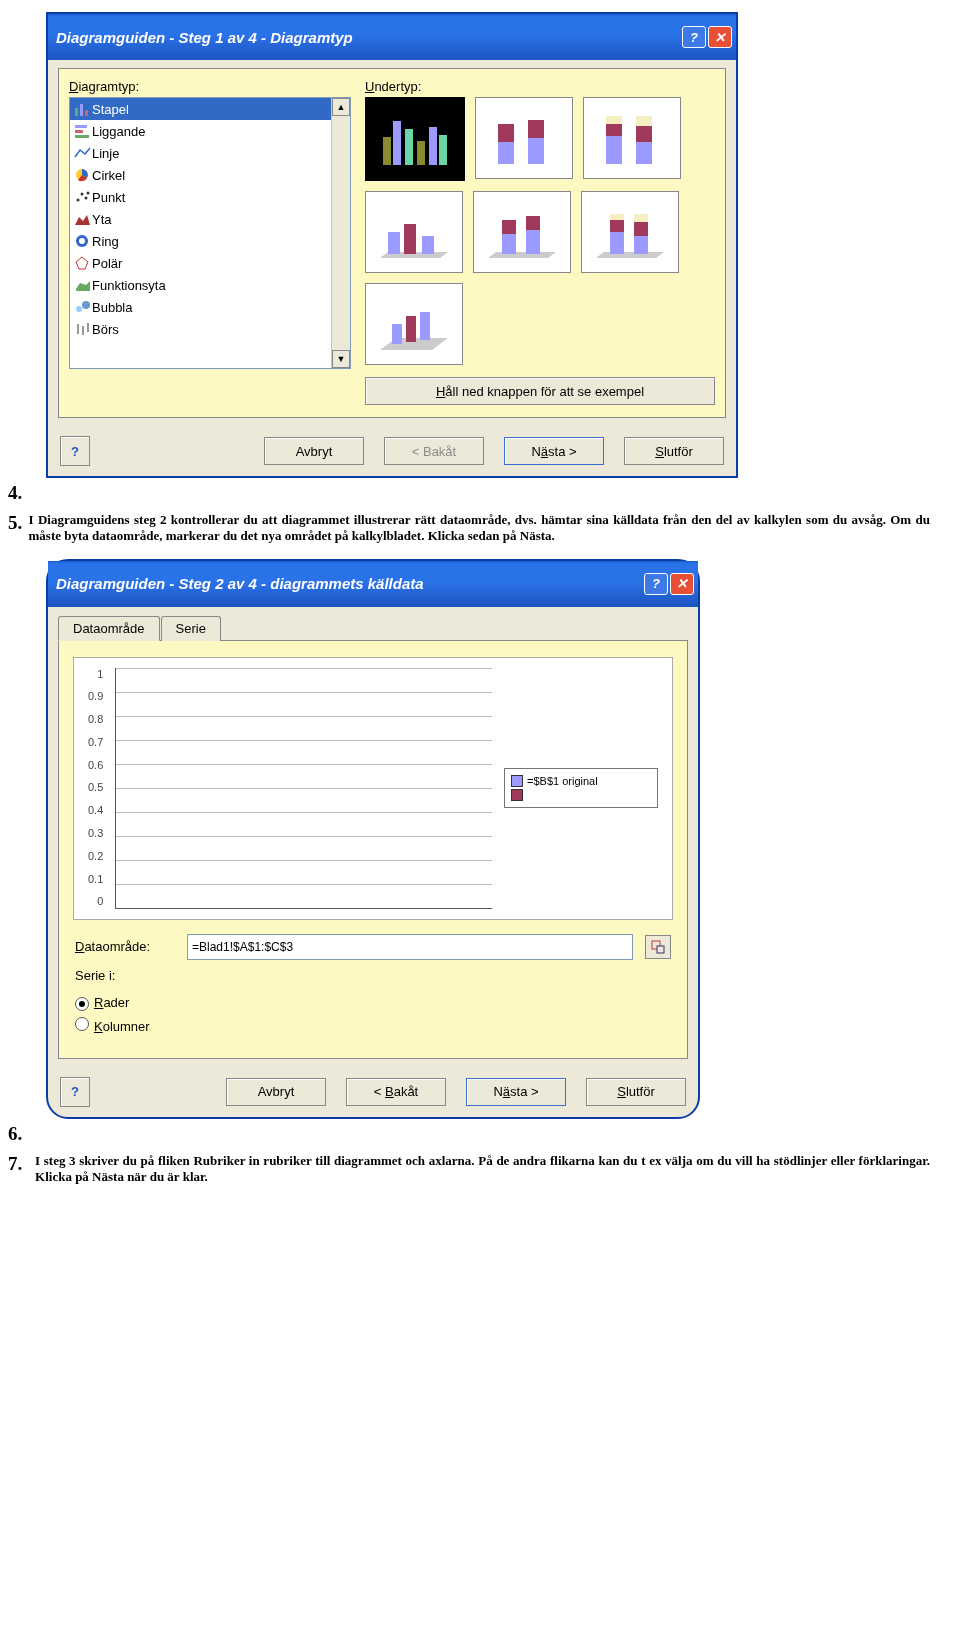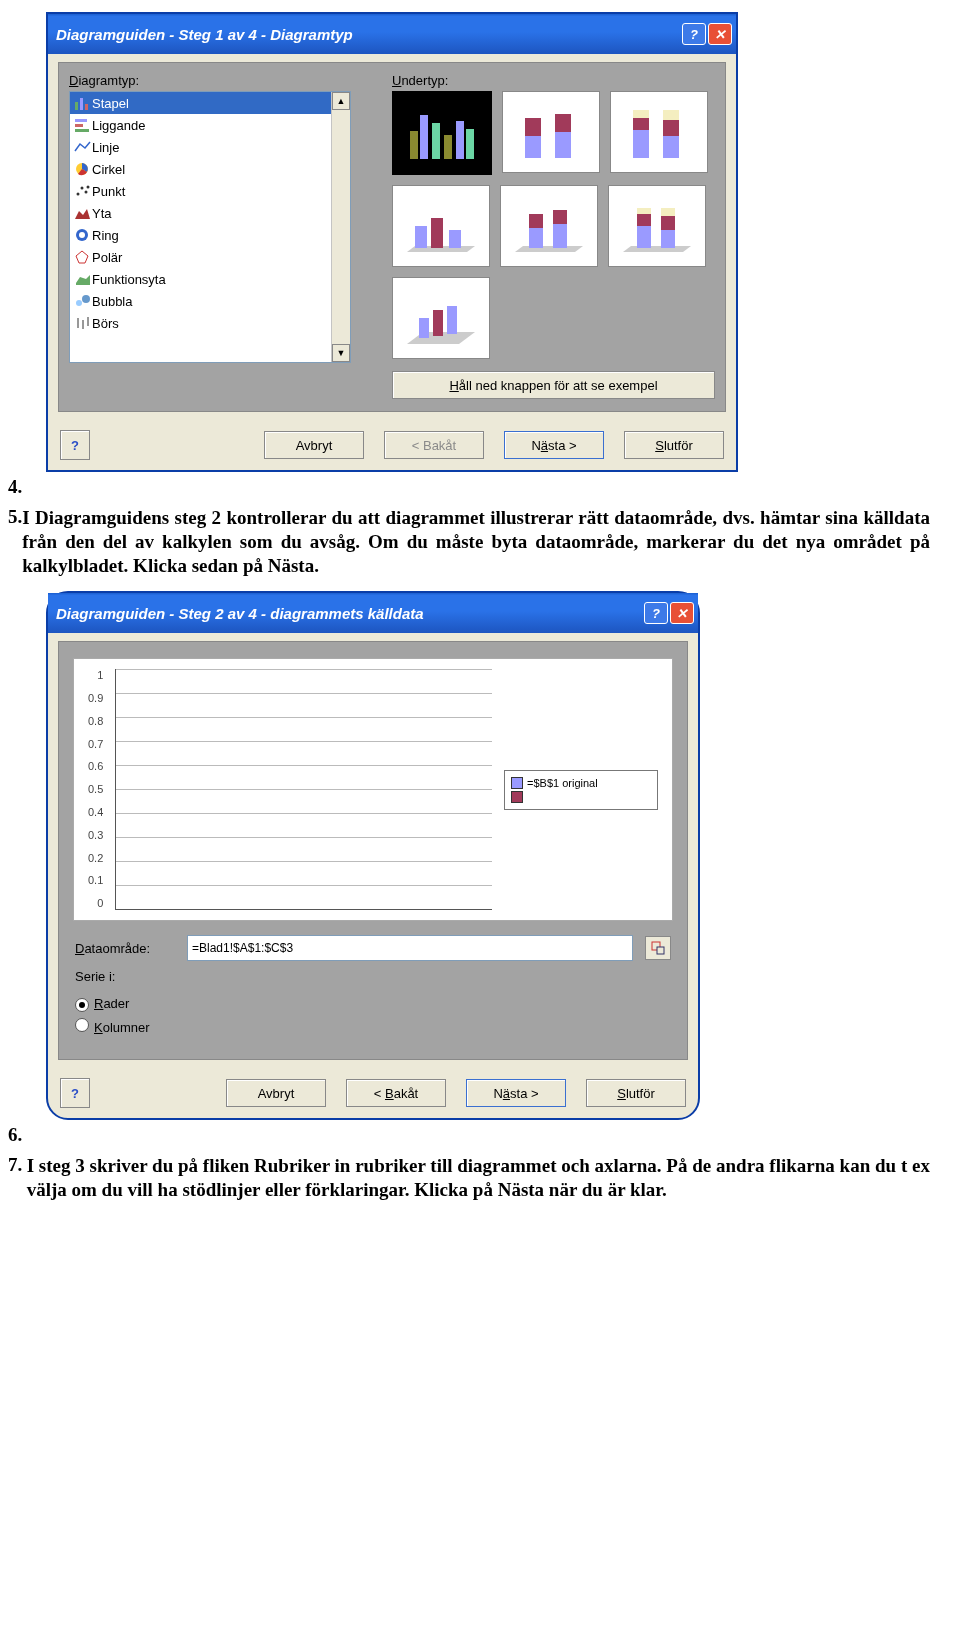--- a/index.html
+++ b/index.html
@@ -2,38 +2,38 @@
 <html><head>
 <meta charset="utf-8">
 <style>
   body{
     margin:0;padding:0;background:#fff;
     font-family:Tahoma,Arial,sans-serif;font-size:15px;color:#000;
     width:960px;
   }
   .page{padding:8px 30px 40px 8px;}
   .num{font-family:"Comic Sans MS",cursive;font-size:19px;font-weight:bold;margin:4px 0;}
-  .para{font-family:"Comic Sans MS",cursive;font-size:19px;font-weight:bold;line-height:1.25;text-align:justify;margin:4px 0 10px 40px;}
+  .para{font-family:"Comic Sans MS",cursive;font-size:13px;font-weight:bold;line-height:1.25;text-align:justify;margin:4px 0 10px 40px;}
   .dlg{margin:4px 0 4px 38px;border:2px solid #0a3da7;background:#ece9d8;font-size:13px;}
   .dlg1{width:688px;}
   .dlg2{width:650px;border-radius:22px;}
-  .titlebar{display:flex;align-items:center;height:40px;
+  .titlebar{display:flex;align-items:center;height:46px;
     background:linear-gradient(to bottom,#1a5ed0 0%,#2a72e8 6%,#2a72e8 45%,#1d55c0 100%);
     color:#fff;font-weight:bold;font-size:15px;font-style:italic;padding:0 4px 0 8px;}
   .titlebar .t{flex:1;}
   .tb-btn{width:22px;height:20px;margin-left:2px;border:1px solid #fff;border-radius:3px;
     display:flex;align-items:center;justify-content:center;font-weight:bold;font-size:13px;cursor:pointer;}
   .tb-help{background:#3d7ae8;color:#fff;}
   .tb-close{background:#e85036;color:#fff;}
   .dlg-body{padding:8px 10px 8px 10px;}
   .tabs{display:flex;margin-bottom:0;}
   .tab{padding:4px 14px 4px 14px;background:#ece9d8;border:1px solid #888;border-bottom:none;
     border-radius:3px 3px 0 0;margin-right:1px;position:relative;top:1px;cursor:pointer;}
   .tab.active{background:#ece9d8;border-bottom:1px solid #ece9d8;z-index:2;}
-  .tab-panel{border:1px solid #888;background:#a3a3a3;padding:10px 10px 12px 10px;}
+  .tab-panel{border:1px solid #888;background:#fef9c3;padding:10px 10px 12px 10px;}
   .lbl{font-size:13px;display:block;margin-bottom:3px;}
   .underline{text-decoration:underline;}
   .cols{display:flex;gap:14px;}
   .listbox{width:280px;height:270px;background:#fff;border:1px solid #7f9db9;position:relative;}
   .listbox .sb{position:absolute;right:0;top:0;bottom:0;width:18px;background:#ece9d8;
     border-left:1px solid #c4c4c4;display:flex;flex-direction:column;justify-content:space-between;align-items:center;}
   .sb .arr{width:16px;height:16px;background:#ece9d8;border:1px solid #888;font-size:9px;
     display:flex;align-items:center;justify-content:center;cursor:pointer;}
   .li{display:flex;align-items:center;height:22px;padding:0 4px;cursor:pointer;}
   .li.sel{background:#316ac5;color:#fff;}
@@ -190,21 +190,21 @@
                 </span>
                 <span>Börs</span>
               </div>
               <div class="sb">
                 <div class="arr">▲</div>
                 <div class="arr">▼</div>
               </div>
             </div>
           </div>
 
-          <div style="flex:1;margin-left:27px;">
+          <div style="flex:1;">
             <span class="lbl"><span class="underline">U</span>ndertyp:</span>
             <div class="subgrid">
               <div class="sub sel">
                 <svg class="mini" viewBox="0 0 80 60">
                     <rect x="8" y="28" width="8" height="28" fill="#8a8a30"></rect>
                     <rect x="18" y="12" width="8" height="44" fill="#9a9aff"></rect>
                     <rect x="30" y="20" width="8" height="36" fill="#6bd6a5"></rect>
                     <rect x="42" y="32" width="8" height="24" fill="#8a8a30"></rect>
                     <rect x="54" y="18" width="8" height="38" fill="#9a9aff"></rect>
                     <rect x="64" y="26" width="8" height="30" fill="#6bd6a5"></rect>
@@ -286,20 +286,24 @@
     <div class="para" style="margin-left:0;">I Diagramguidens steg 2 kontrollerar du att diagrammet illustrerar rätt dataområde, dvs. hämtar sina källdata från den del av kalkylen som du avsåg. Om du måste byta dataområde, markerar du det nya området på kalkylbladet. Klicka sedan på Nästa.</div>
   </div>
 
   <div class="dlg dlg2">
     <div class="titlebar">
       <span class="t">Diagramguiden - Steg 2 av 4 - diagrammets källdata</span>
       <span class="tb-btn tb-help">?</span>
       <span class="tb-btn tb-close">✕</span>
     </div>
     <div class="dlg-body">
+      <div class="tabs">
+        <div class="tab active">Dataområde</div>
+        <div class="tab">Serie</div>
+      </div>
       <div class="tab-panel" style="padding:10px 4px 16px 4px;">
         <div class="chartprev">
           <div class="yaxis">
             <span>1</span>
             <span>0.9</span>
             <span>0.8</span>
             <span>0.7</span>
             <span>0.6</span>
             <span>0.5</span>
             <span>0.4</span>

